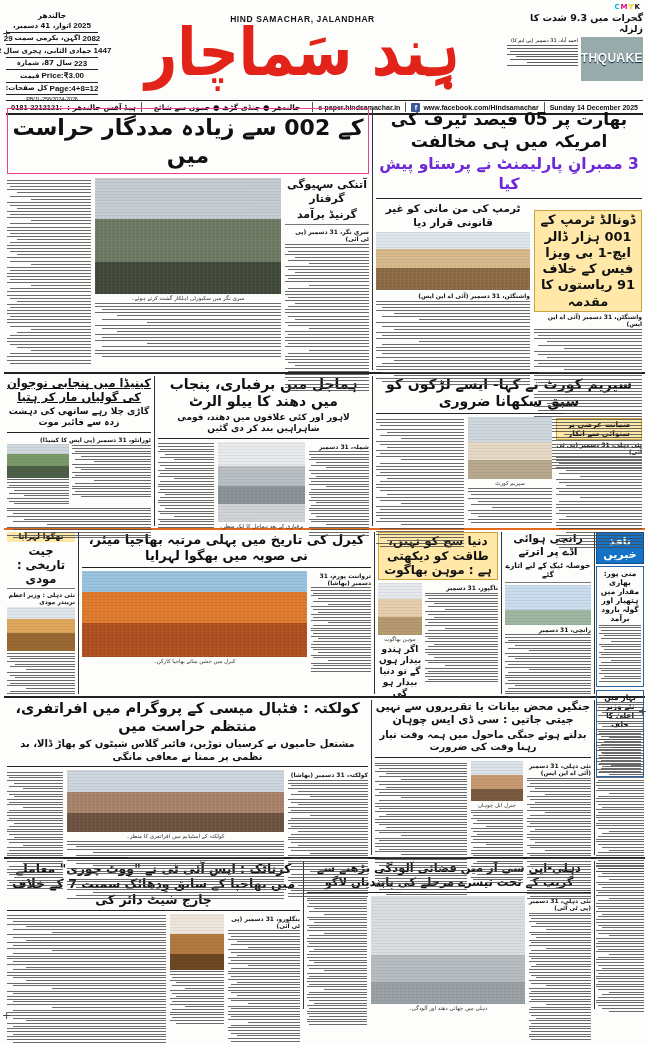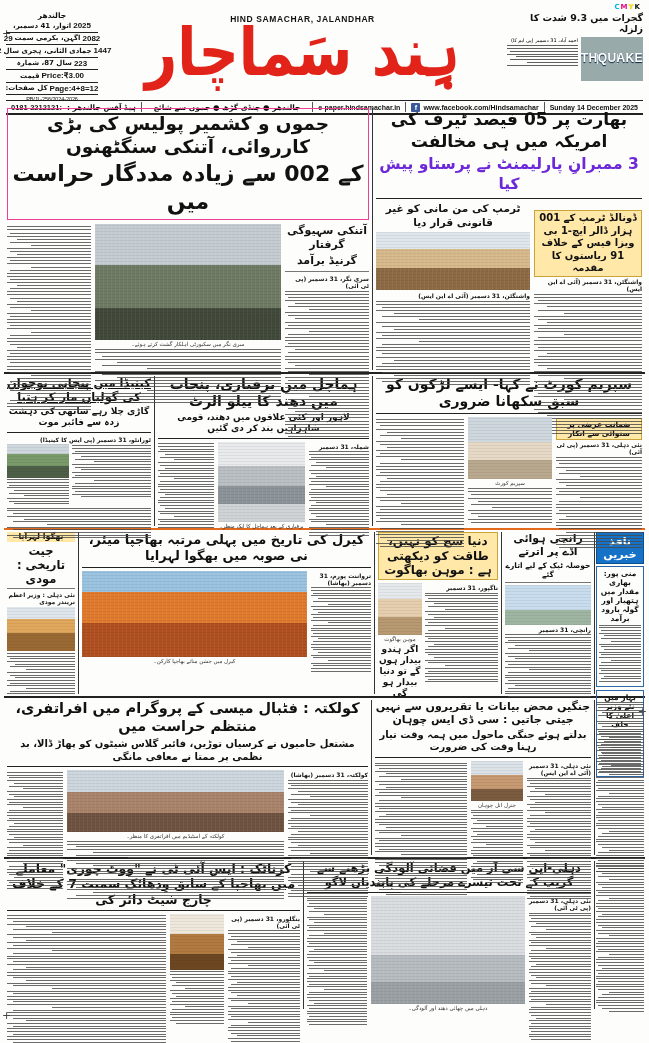--- a/index.html
+++ b/index.html
@@ -251,21 +251,21 @@
 
     <div class="band" style="height:262px;">
 
       <div class="col" style="width:272px;flex:0 0 272px;">
         <div class="r-hl ur">بھارت پر 50 فیصد ٹیرف کی امریکہ میں ہی مخالفت</div>
         <div class="r-hl2 ur" style="margin-top:2px;">3 ممبرانِ پارلیمنٹ نے پرستاو پیش کیا</div>
         <div class="rule" style="margin:4px 0 3px;"></div>
 
         <div style="display:flex;gap:4px;">
           <div style="width:108px;flex:0 0 108px;">
-            <div class="kicker ur" style="font-size:10px;line-height:1.25;margin-top:8px;">ڈونالڈ ٹرمپ کے 100 ہزار ڈالر ایچ-1 بی ویزا فیس کے خلاف 19 ریاستوں کا مقدمہ</div>
+            <div class="kicker ur" style="font-size:13px;line-height:1.25;margin-top:8px;">ڈونالڈ ٹرمپ کے 100 ہزار ڈالر ایچ-1 بی ویزا فیس کے خلاف 19 ریاستوں کا مقدمہ</div>
             <div class="dateline ur">واشنگٹن، 13 دسمبر (آئی اے این ایس)</div>
             <span class="body-lines">
               <i></i>
                 <i></i>
                 <i></i>
                 <i></i>
                 <i></i>
                 <i></i>
                 <i></i>
                 <i></i>
@@ -347,21 +347,20 @@
                 <i></i>
             </span>
           </div>
         </div>
       </div>
 
       <div class="vsep"></div>
 
       <div class="col" style="flex:1;">
         <div class="lead-box">
-          <div class="lead-hl ur">جموں و کشمیر پولیس کی بڑی کارروائی، آتنکی سنگٹھنوں</div>
           <div class="lead-hl ur" style="margin-top:2px;">
             <span class="big">کے 200 سے زیادہ مددگار حراست میں</span>
           </div>
         </div>
 
         <div style="display:flex;gap:4px;margin-top:4px;">
 
           <div style="width:84px;flex:0 0 84px;">
             <div class="sub-hl ur red" style="font-size:11px;">آتنکی سہیوگی گرفتار</div>
             <div class="sub-hl ur" style="font-size:11px;margin-top:2px;">گرنیڈ برآمد</div>

